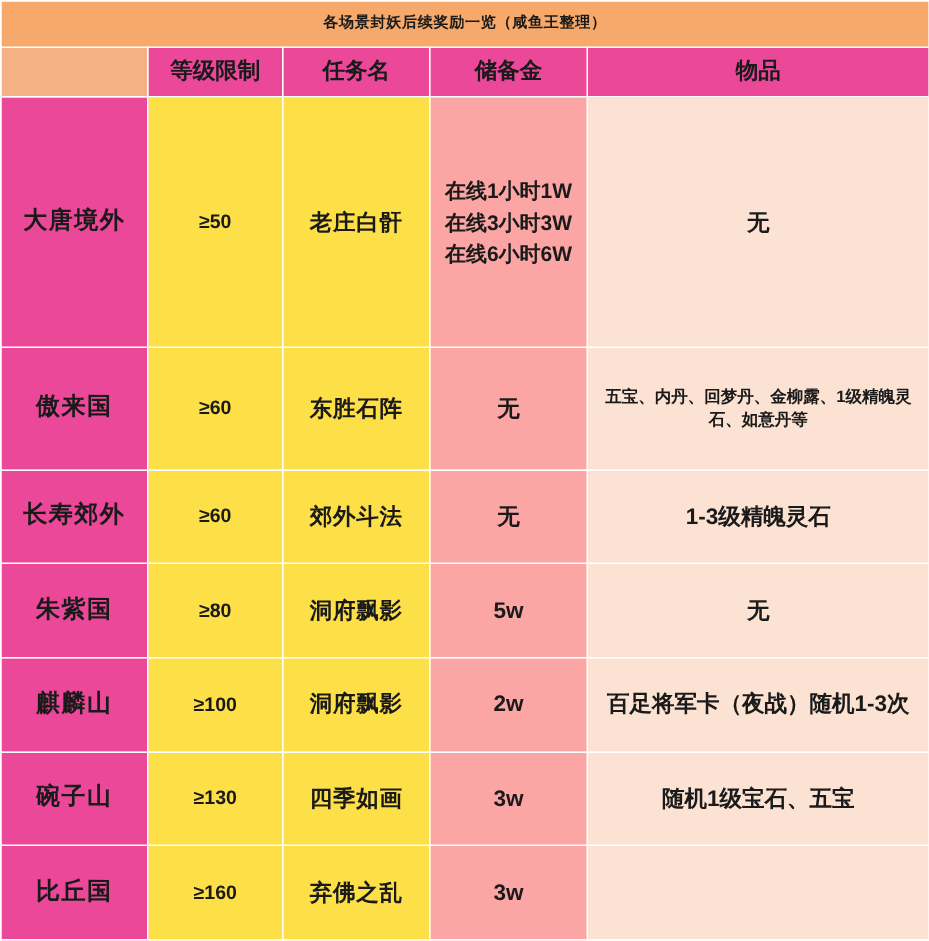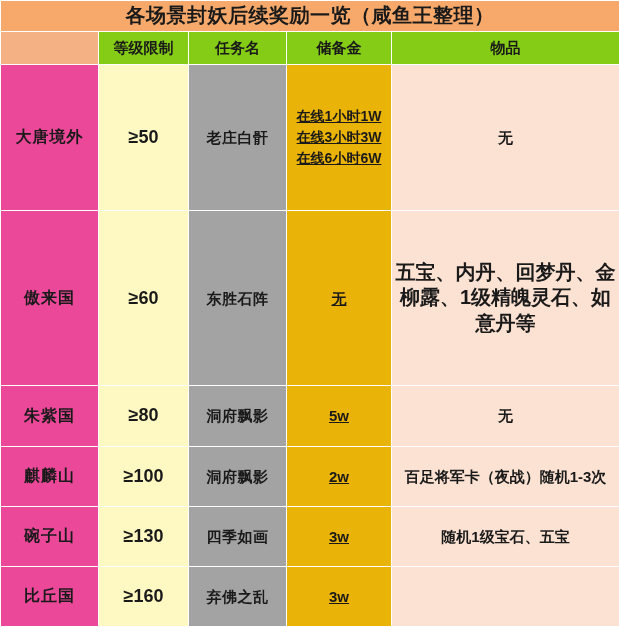--- a/index.html
+++ b/index.html
@@ -32,71 +32,70 @@
     vertical-align: middle;
     font-weight: bold;
     color: #1a1a1a;
     padding: 2px 3px;
     line-height: 1.28;
     word-break: break-all;
   }
   
   .title-cell {
     background: #f6a96a;
-    font-size: 20px;
+    font-size: 10px;
     color: #111111;
     height: 26px;
     letter-spacing: 0.5px;
     margin-left: 24px;
   }
   
   .hdr {
-    background: #84cc16;
+    background: #ec4899;
     font-size: 15px;
     height: 28px;
     color: #111111;
   }
   .hdr-blank {
     background: #f4b183;
   }
   
   .c-scene {
     background: #ec4899;
     font-size: 16px;
     letter-spacing: 1px;
   }
   
   .c-level {
-    background: #fef9c3;
-    font-size: 18px;
+    background: #fde047;
+    font-size: 13px;
   }
   
   .c-task {
-    background: #a3a3a3;
+    background: #fde047;
     font-size: 15px;
     letter-spacing: 0.5px;
   }
   
   .c-gold {
-    background: #eab308;
+    background: #fca5a5;
     font-size: 15px;
-    text-decoration: underline;
   }
   .c-gold.multi {
     font-size: 14px;
     line-height: 1.5;
   }
   
   .c-item {
     background: #fbe2d2;
     font-size: 15px;
     line-height: 1.45;
   }
   .c-item.small {
-    font-size: 20px;
+    font-size: 11px;
   }
 </style>
 </head>
 <body>
 
 <div class="sheet">
   <table class="grid">
     <colgroup>
       <col style="width:98px">
       <col style="width:90px">
@@ -127,20 +126,27 @@
       </tr>
 
       <tr>
         <td class="c-scene">傲来国</td>
         <td class="c-level">≥60</td>
         <td class="c-task">东胜石阵</td>
         <td class="c-gold">无</td>
         <td class="c-item small">五宝、内丹、回梦丹、金柳露、1级精魄灵石、如意丹等</td>
       </tr>
 
+      <tr>
+        <td class="c-scene">长寿郊外</td>
+        <td class="c-level">≥60</td>
+        <td class="c-task">郊外斗法</td>
+        <td class="c-gold">无</td>
+        <td class="c-item">1-3级精魄灵石</td>
+      </tr>
 
       <tr>
         <td class="c-scene">朱紫国</td>
         <td class="c-level">≥80</td>
         <td class="c-task">洞府飘影</td>
         <td class="c-gold">5w</td>
         <td class="c-item">无</td>
       </tr>
 
 

